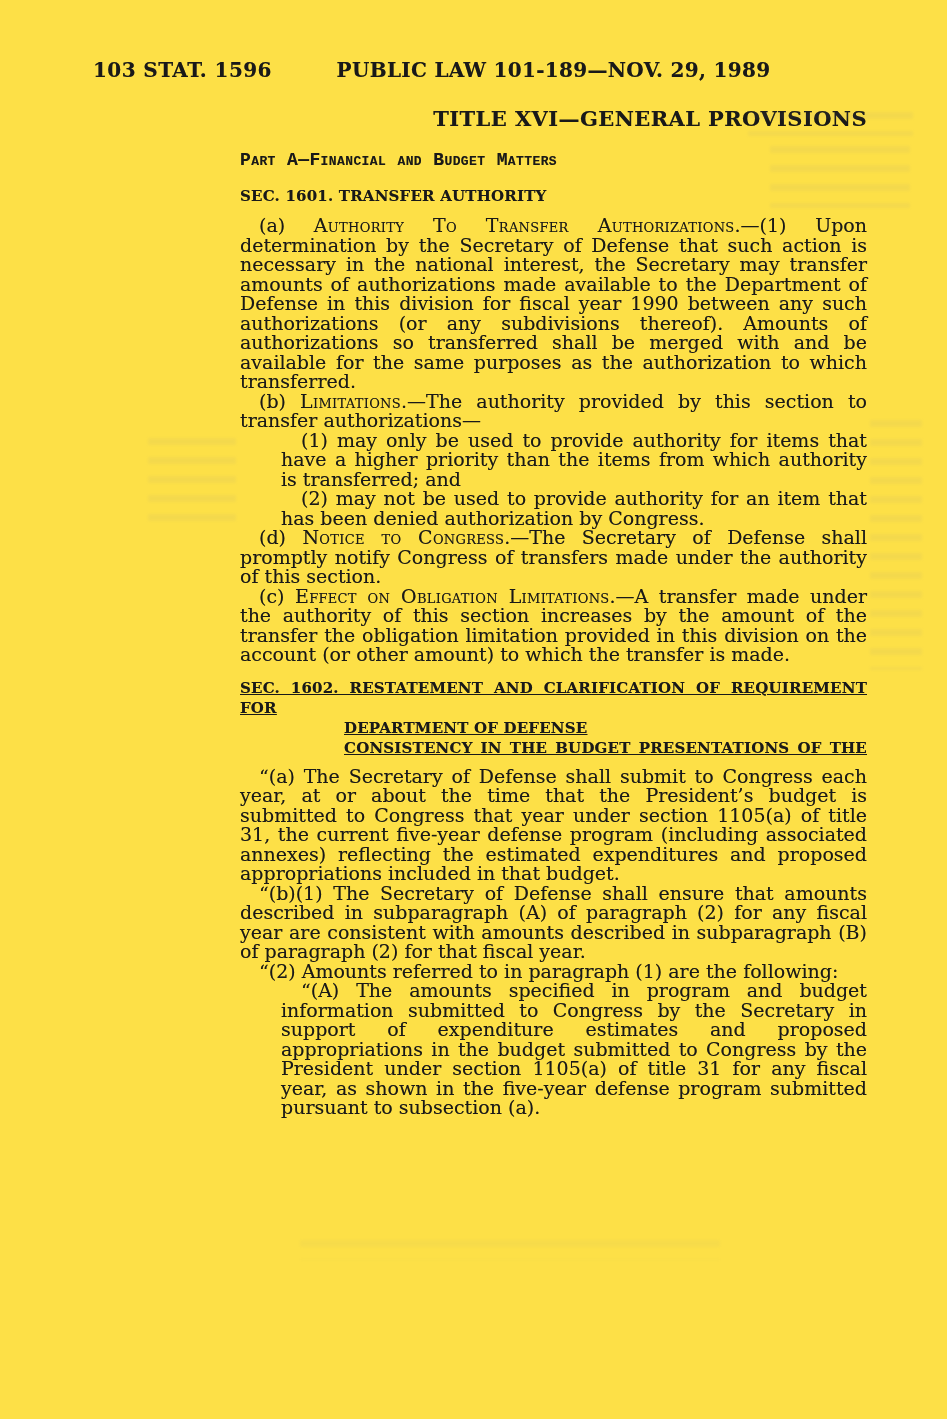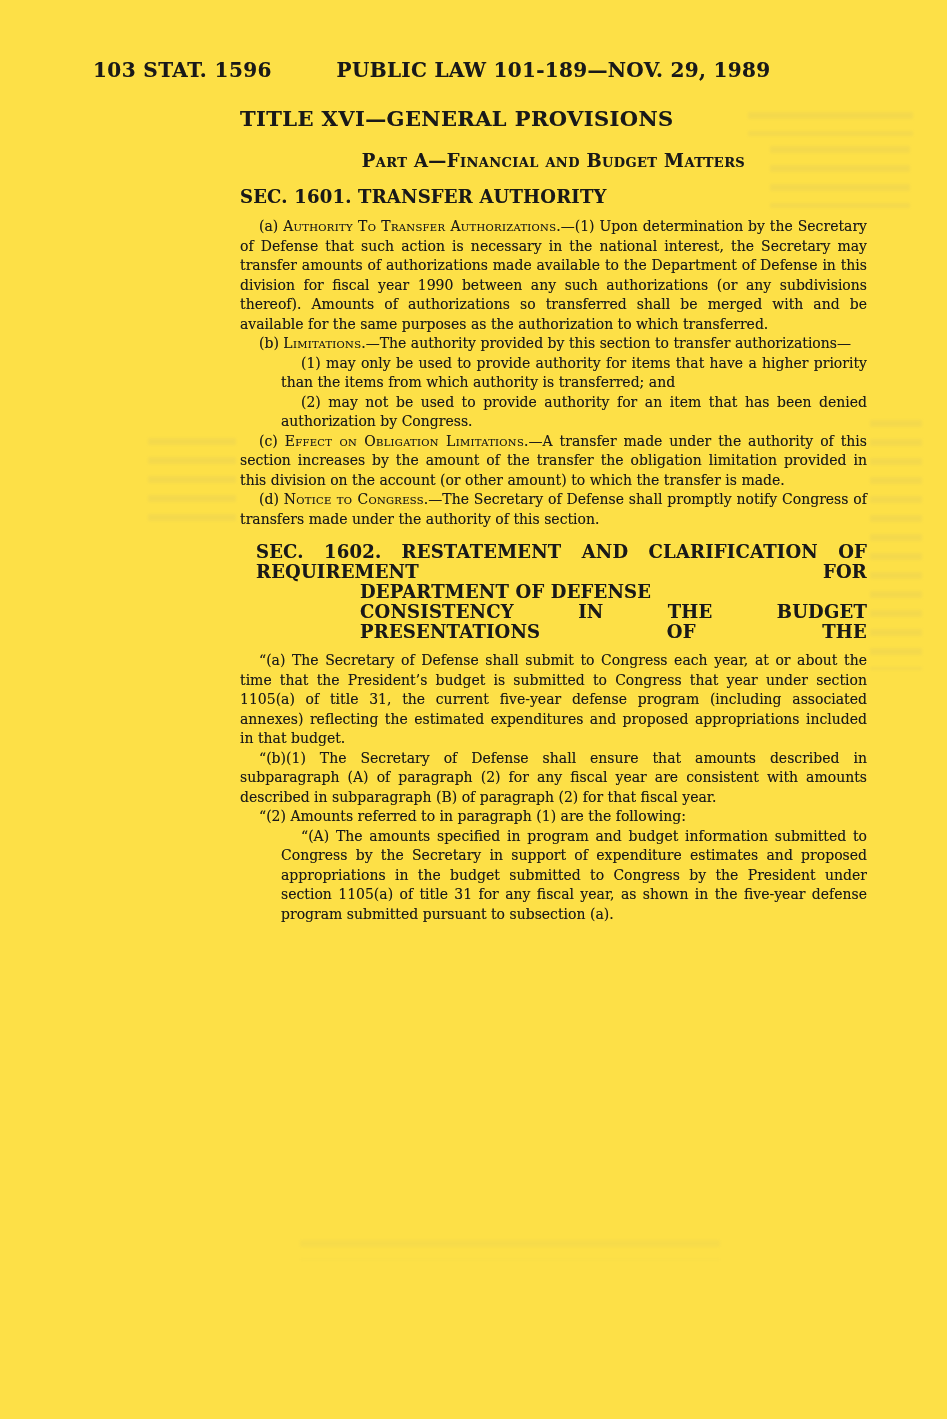--- a/index.html
+++ b/index.html
@@ -39,50 +39,51 @@
     white-space: nowrap;
   }
   
   .col {
     position: absolute;
     left: 240px;
     top: 106px;
     width: 627px;
   }
   .title {
-    text-align: left;
+    text-align: right;
     font-weight: bold;
     font-size: 21px;
     letter-spacing: 0.4px;
     margin: 0 0 19px 0;
   }
   .part {
-    text-align: center;
     font-variant: small-caps;
     font-weight: bold;
     font-size: 18px;
     letter-spacing: 0.4px;
     margin: 0 0 16px 0;
+    font-family: Liberation Mono, monospace;
   }
   .sec-head {
     font-weight: bold;
-    font-size: 18px;
+    font-size: 15px;
     line-height: 20px;
     letter-spacing: 0.2px;
     margin: 0 0 10px 0;
   }
   .sec-head-1602 {
-    margin: 13px 0 9px 16px;
+    margin: 13px 0 9px 0;
+    text-decoration: underline;
   }
   .sh-l1 { text-align: justify; text-align-last: justify; }
   .sh-cont { margin-left: 104px; text-align: justify; text-align-last: justify; }
   .sh-last { text-align-last: left; }
   .body-par {
     margin: 0;
-    font-size: 14px;
+    font-size: 19px;
     line-height: 19.5px;
     text-align: justify;
     text-indent: 19px;
   }
   .sub {
     margin-left: 41px;
     text-indent: 20px;
   }
   .sc {
     font-variant: small-caps;
@@ -132,23 +133,23 @@
 
     <p class="body-par"><span>(a) </span><span class="sc">Authority To Transfer Authorizations</span><span>.—(1) Upon determination by the Secretary of Defense that such action is necessary in the national interest, the Secretary may transfer amounts of authorizations made available to the Department of Defense in this division for fiscal year 1990 between any such authorizations (or any subdivisions thereof). Amounts of authorizations so transferred shall be merged with and be available for the same purposes as the authorization to which transferred.</span></p>
 
 
     <p class="body-par"><span>(b) </span><span class="sc">Limitations</span><span>.—The authority provided by this section to transfer authorizations—</span></p>
 
     <p class="body-par sub">(1) may only be used to provide authority for items that have a higher priority than the items from which authority is transferred; and</p>
 
     <p class="body-par sub">(2) may not be used to provide authority for an item that has been denied authorization by Congress.</p>
 
+    <p class="body-par"><span>(d) </span><span class="sc">Notice to Congress</span><span>.—The Secretary of Defense shall promptly notify Congress of transfers made under the authority of this section.</span></p>
+
     <p class="body-par"><span>(c) </span><span class="sc">Effect on Obligation Limitations</span><span>.—A transfer made under the authority of this section increases by the amount of the transfer the obligation limitation provided in this division on the account (or other amount) to which the transfer is made.</span></p>
-
-    <p class="body-par"><span>(d) </span><span class="sc">Notice to Congress</span><span>.—The Secretary of Defense shall promptly notify Congress of transfers made under the authority of this section.</span></p>
 
     <div class="sec-head sec-head-1602">
       <div class="sh-l1">SEC. 1602. RESTATEMENT AND CLARIFICATION OF REQUIREMENT FOR</div>
       <div class="sh-cont sh-last">DEPARTMENT OF DEFENSE</div>
       <div class="sh-cont">CONSISTENCY IN THE BUDGET PRESENTATIONS OF THE</div>
     </div>
 
 
 
     <p class="body-par">“(a) The Secretary of Defense shall submit to Congress each year, at or about the time that the President’s budget is submitted to Congress that year under section 1105(a) of title 31, the current five-year defense program (including associated annexes) reflecting the estimated expenditures and proposed appropriations included in that budget.</p>

